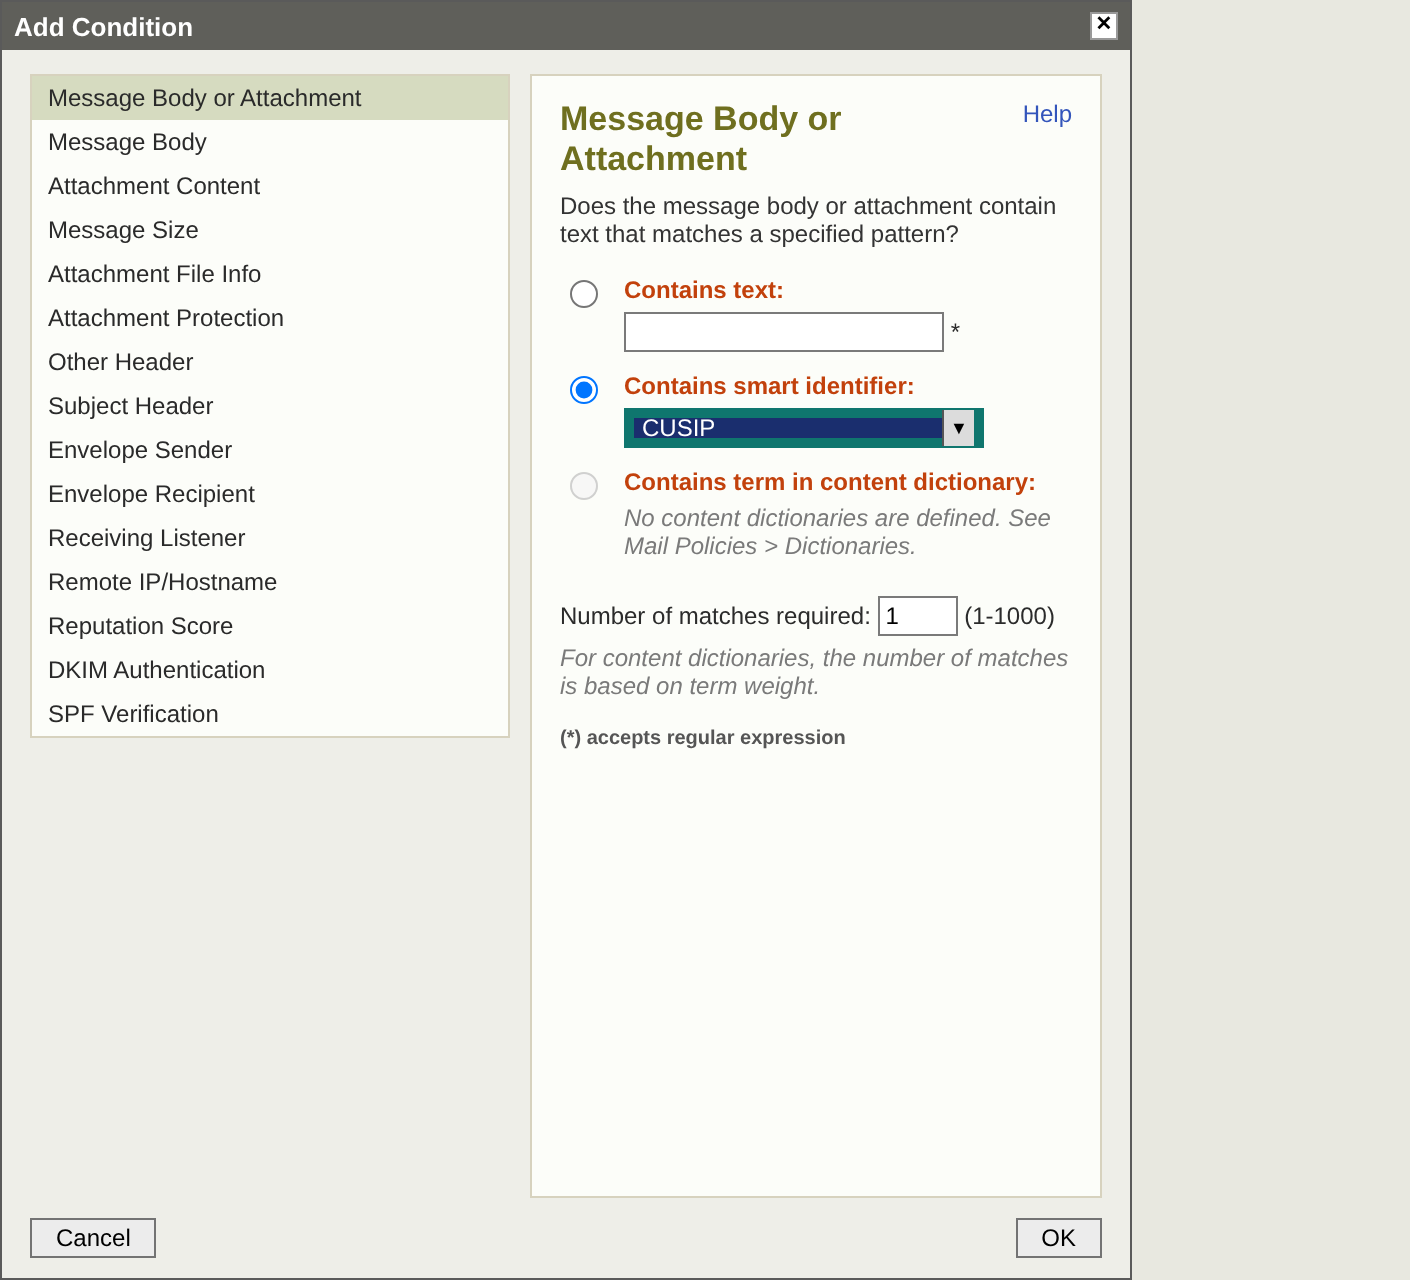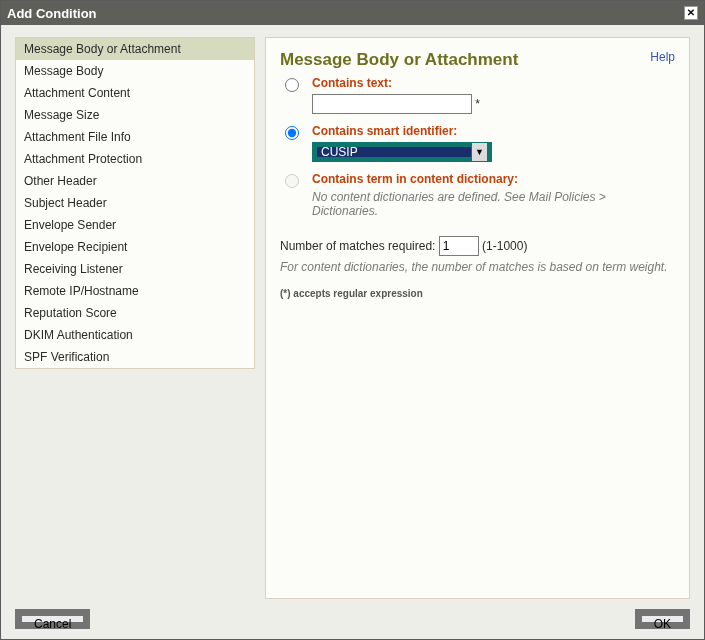--- a/index.html
+++ b/index.html
@@ -7,21 +7,21 @@
     margin: 0;
     font-family: Verdana, Arial, sans-serif;
     font-size: 12px;
     background: #e8e8e0;
     width: 705px;
     height: 640px;
   }
   .dialog {
     border: 1px solid #5a5a5a;
     background: #eeeee8;
-    width: 705px;
+    width: 566px;
     height: 640px;
     display: flex;
     flex-direction: column;
     justify-content: space-between;
   }
   .titlebar {
     background: #5f5f5a;
     color: #fff;
     font-weight: bold;
     font-size: 13px;
@@ -164,21 +164,21 @@
   }
   .footer {
     display: flex;
     justify-content: space-between;
     padding: 6px 14px 10px 14px;
   }
   button.dlg-btn {
     font-family: inherit;
     font-size: 12px;
     padding: 1px 12px;
-    border: 7px solid #737373;
+    border: 1px solid #737373;
     background: #ececec;
     cursor: pointer;
     height: 20px;
   }
 </style>
 </head>
 <body>
 
 <div class="dialog">
   <div class="titlebar">
@@ -204,20 +204,21 @@
       <div class="sidebar-item"><span>Reputation Score</span></div>
       <div class="sidebar-item"><span>DKIM Authentication</span></div>
       <div class="sidebar-item"><span>SPF Verification</span></div>
     </div>
 
     <div class="main">
       <div class="main-header">
         <h2 class="main-title">Message Body or Attachment</h2>
         <span class="help-link">Help</span>
       </div>
+      <div class="subdesc">Does the message body or attachment contain text that matches a specified pattern?</div>
 
       <div class="opt-row">
         <input type="radio" name="condopt" class="opt-radio" style="">
         <div class="opt-body">
           <div class="opt-label">Contains text:</div>
           <div class="opt-sub">
             <input type="text" class="txt-input" style="width: 160px;" value="">
             <span>*</span>
           </div>
         </div>

